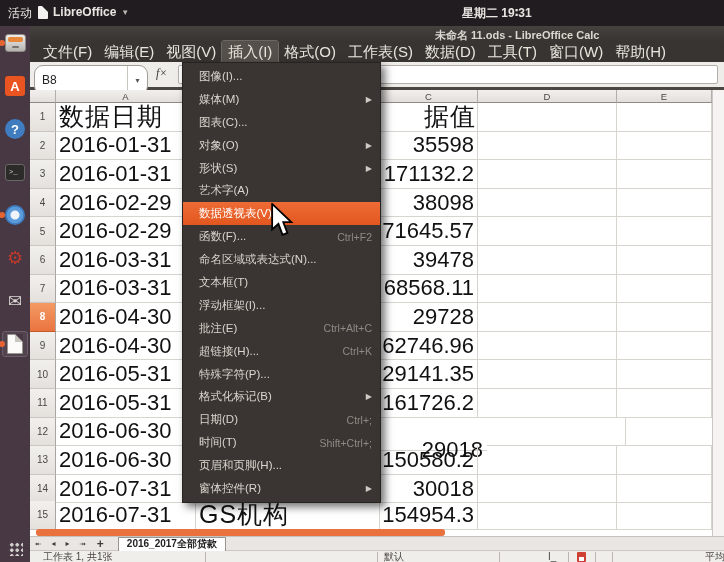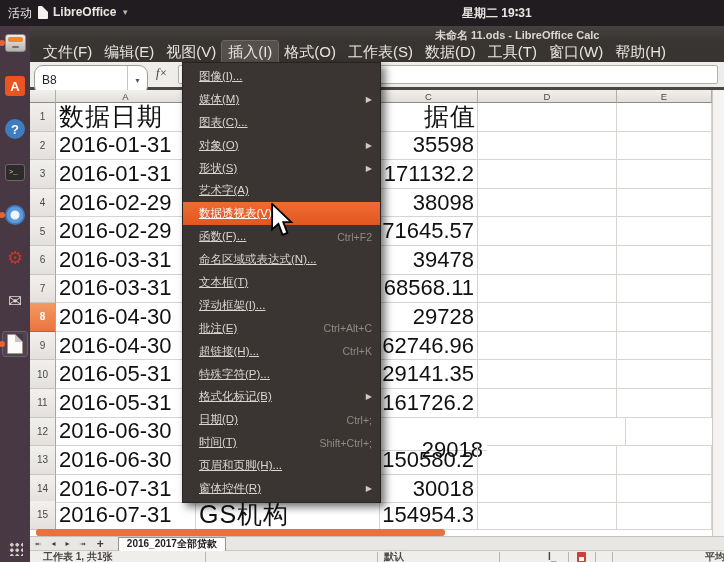--- a/index.html
+++ b/index.html
@@ -65,29 +65,29 @@
   #hscroll-thumb { position:absolute; left:6px; top:503px; width:409px; height:7px; background:#E8713D; border-radius:3px; z-index:5; }
 
   
   #tabbar { position:absolute; left:0; top:510px; width:694px; height:14px; background:#e9e7e4; border-top:1px solid #c5c2bd; display:flex; align-items:center; z-index:4; }
   .nav-btn { font-size:8px; color:#3f3d3a; padding:0 5px; line-height:14px; }
   #tab-add { font-size:12px; font-weight:bold; color:#3f3d3a; padding:0 6px; line-height:12px; }
   .sheet-tab { margin-left:8px; height:14px; background:#fff; border:1px solid #9a968f; border-bottom:none; font-size:10px; font-weight:bold; color:#222; padding:0 8px; display:flex; align-items:center; }
 
   
   #statusbar { position:absolute; left:0; top:524px; width:694px; height:12px; background:#f0eeeb; border-top:1px solid #cbc8c3; font-size:10px; color:#4a4844; }
-  #statusbar .seg { position:absolute; top:0; line-height:12px; white-space:nowrap;font-weight:bold; }
+  #statusbar .seg { position:absolute; top:0; line-height:12px; white-space:nowrap; }
   .vsep { position:absolute; top:1px; width:1px; height:10px; background:#bab7b2; }
   #save-ind { position:absolute; left:547px; top:1px; width:9px; height:10px; background:#cf3f34; border-radius:1px; }
   #save-ind:after { content:""; position:absolute; left:2px; bottom:1px; width:5px; height:4px; background:#fff; }
 
   
   #insert-menu { position:absolute; left:182px; top:62px; width:199px; background:#3a3533; border:1px solid #272321; box-shadow:4px 4px 8px rgba(0,0,0,.55); z-index:60; padding:2px 0; }
   .mi { height:22.9px; display:flex; align-items:center; padding:0 8px 0 16px; color:#dad6ce; font-size:11.5px; }
-  .mi .lab { flex:1; white-space:nowrap;text-decoration:underline; }
+  .mi .lab { flex:1; white-space:nowrap; }
   .mi .sc { font-size:10.5px; color:#8f8a83; margin-left:8px; }
   .mi .arr { font-size:8px; color:#cfcbc3; margin-left:8px; }
   .mi.hl { background:linear-gradient(#ee6b35,#e2571f); color:#fff; }
 
   #cursor { position:absolute; left:270px; top:203px; z-index:100; }
 </style>
 </head>
 <body>
 
 <div id="screen">

